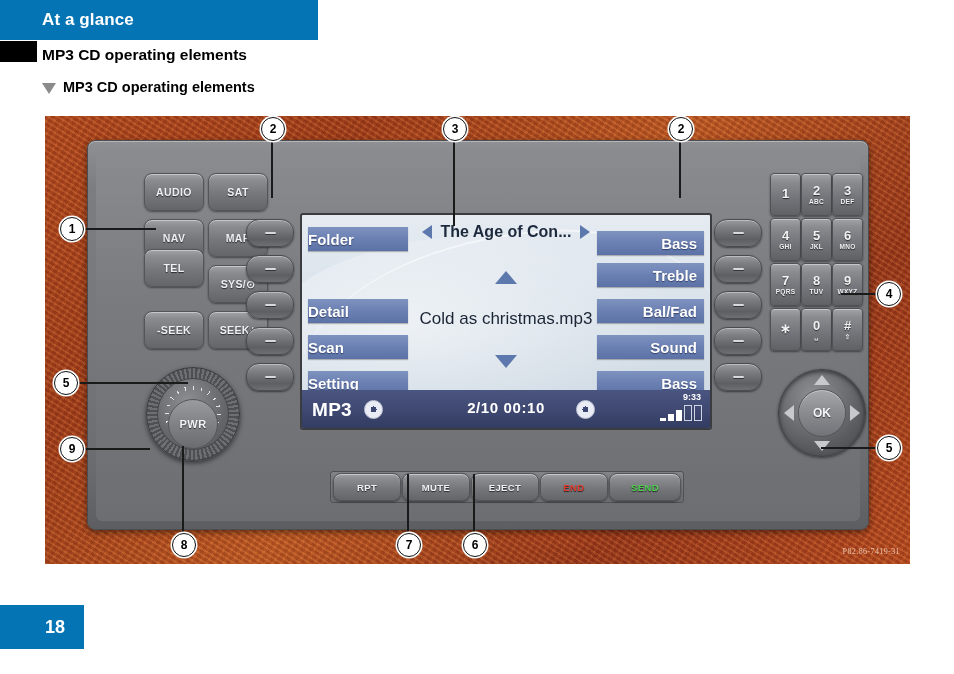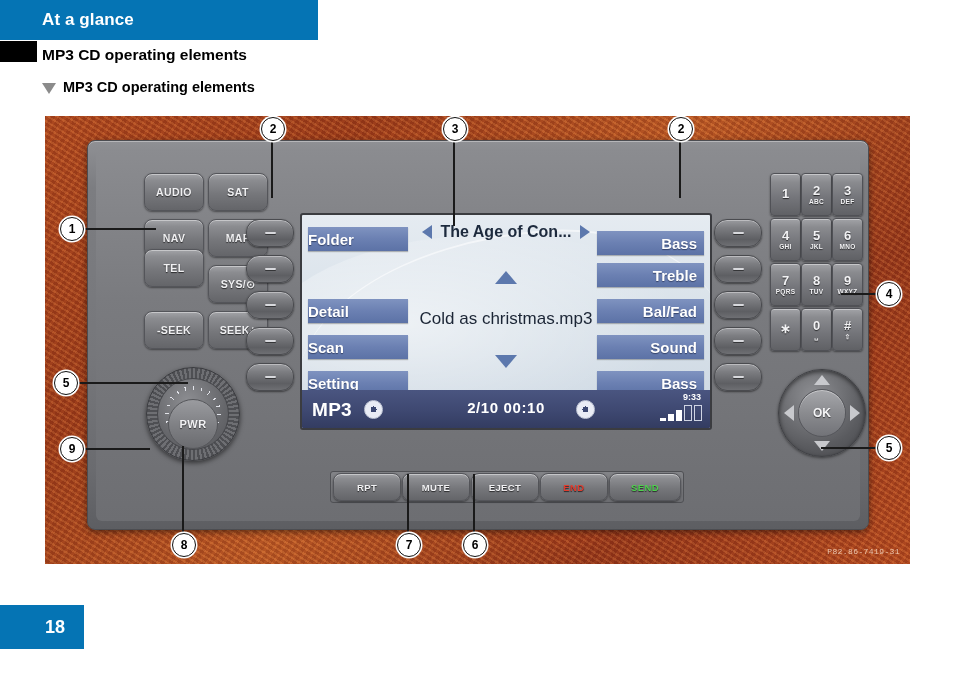--- a/index.html
+++ b/index.html
@@ -53,21 +53,21 @@
   .figure::after{
     content:"";position:absolute;inset:0;
     background:
       repeating-linear-gradient(32deg, rgba(255,190,110,.12) 0 2px, rgba(90,25,10,.14) 2px 5px),
       repeating-linear-gradient(-58deg, rgba(255,160,80,.07) 0 3px, rgba(70,20,8,.09) 3px 7px);
     pointer-events:none;
   }
   .watermark{
     position:absolute;right:10px;bottom:8px;
     font-size:8px;color:rgba(255,235,215,.75);
-    font-family:Liberation Mono, monospace;letter-spacing:.4px;z-index:6;
+    font-family:Liberation Serif, serif;letter-spacing:.4px;z-index:6;
   }
 
   
   .unit{
     position:absolute;left:42px;top:24px;width:780px;height:388px;
     background:linear-gradient(180deg,#8f9094 0%,#7c7d81 12%,#76777b 55%,#6a6b6f 85%,#5d5e62 100%);
     border-radius:8px;
     border:1px solid #4c4d51;
     box-shadow:inset 0 1px 0 rgba(255,255,255,.35), 0 2px 6px rgba(0,0,0,.5);
     z-index:3;

